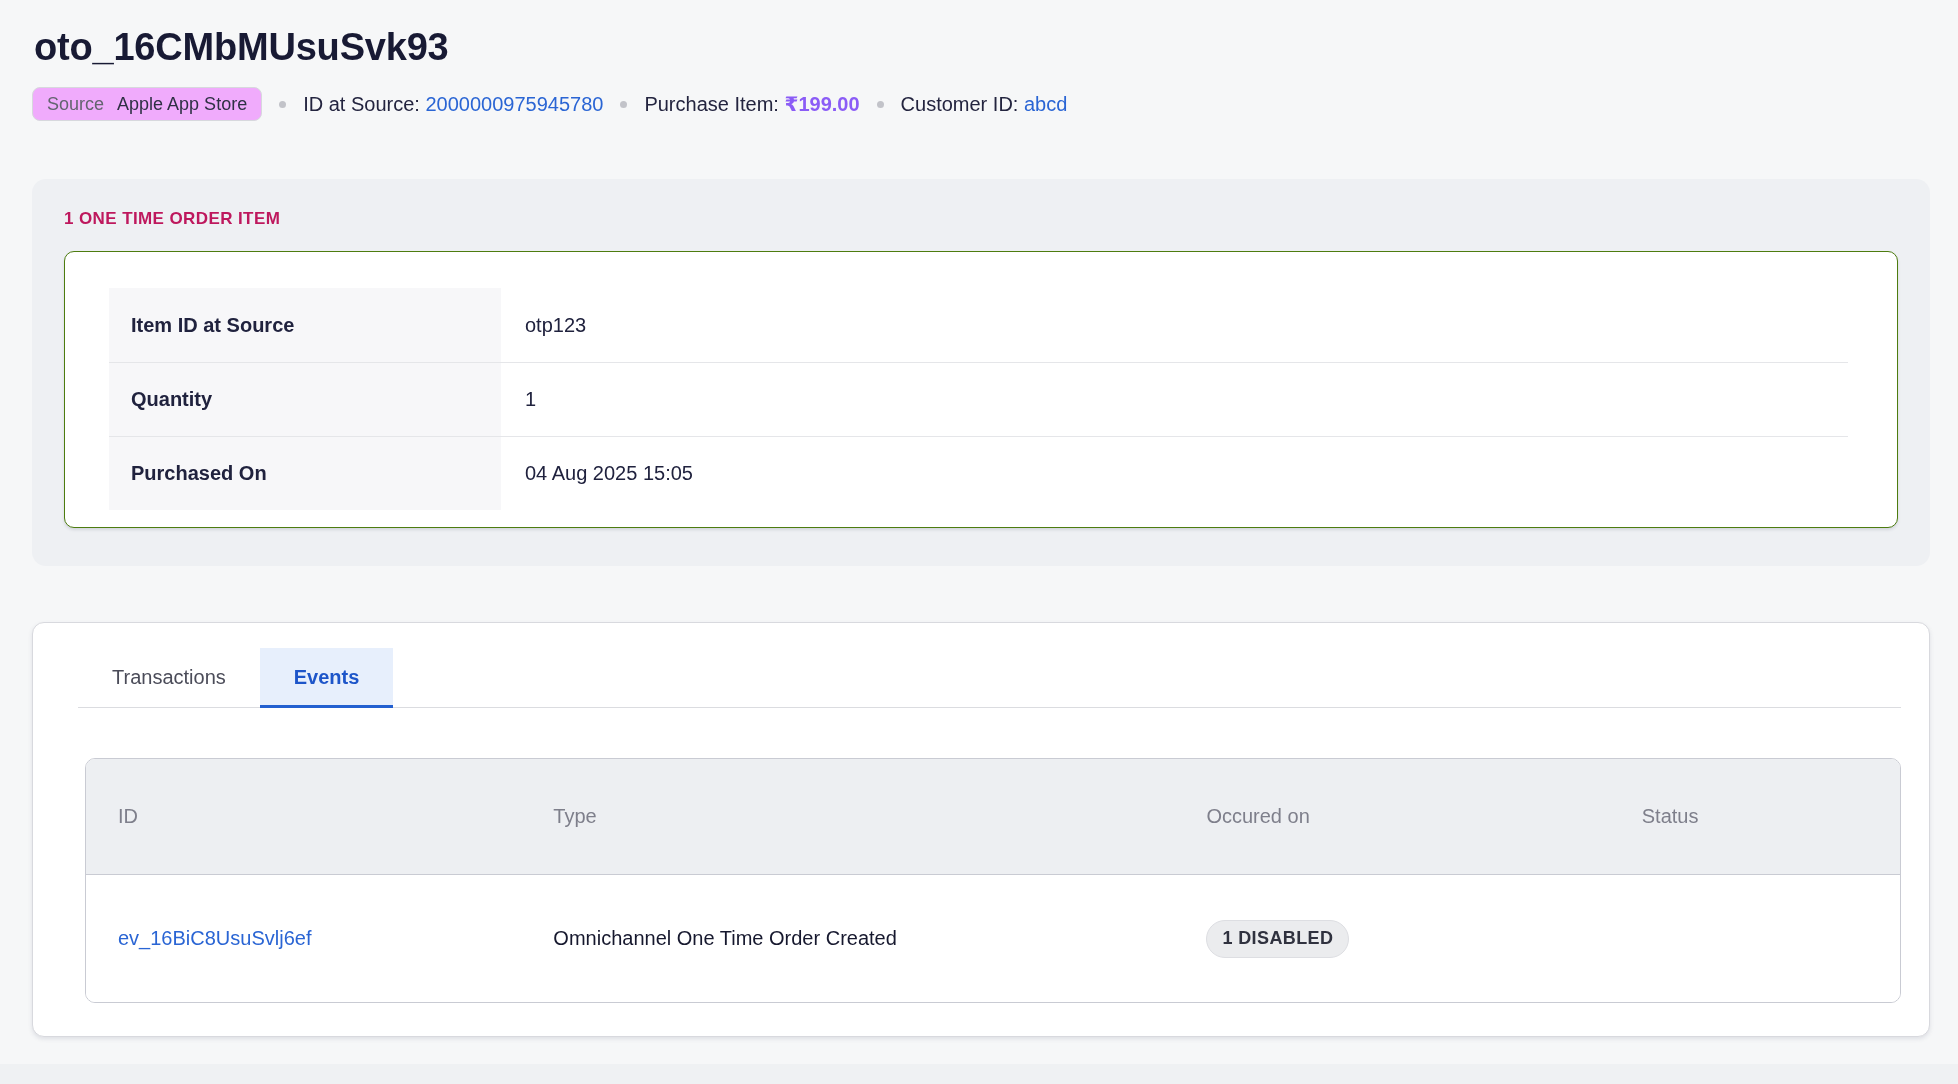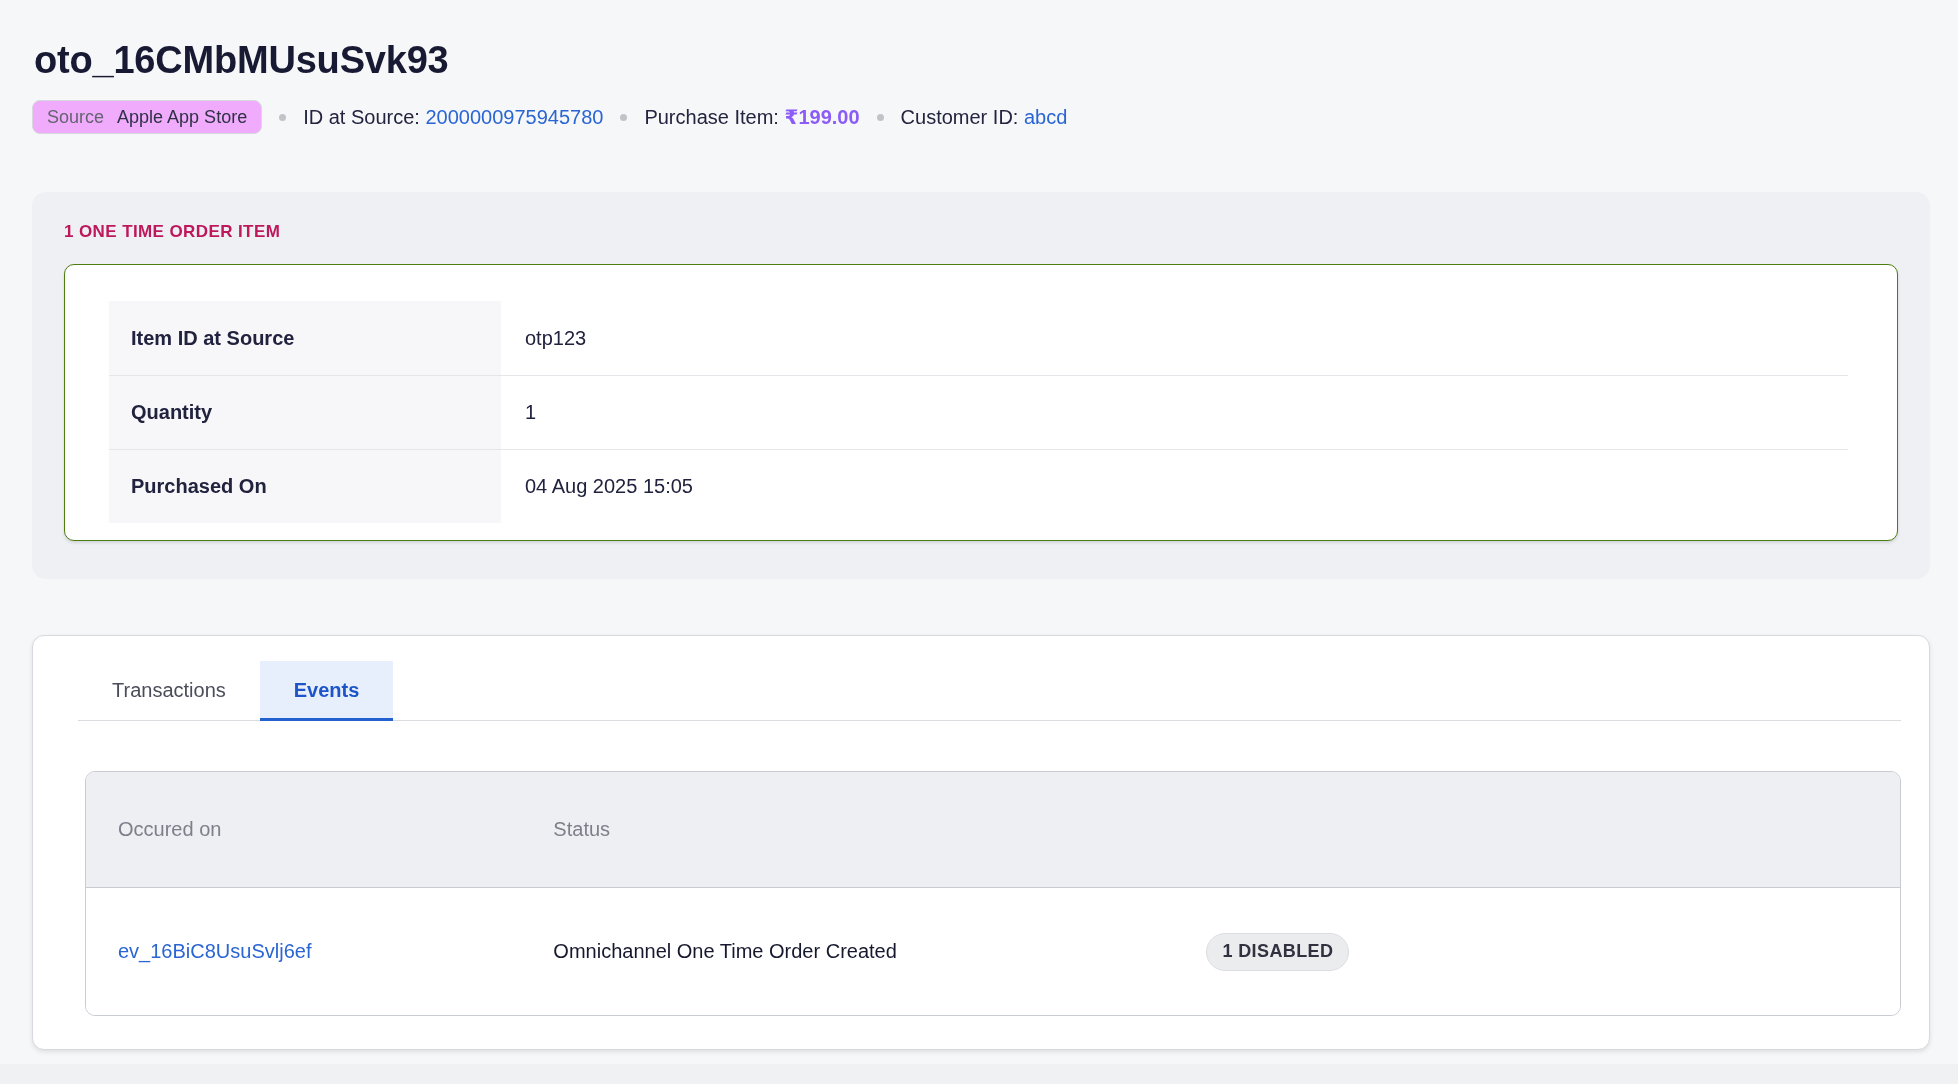--- a/index.html
+++ b/index.html
@@ -5,21 +5,21 @@
   * { box-sizing: border-box; }
   html, body { margin: 0; padding: 0; }
   body {
     width: 1958px; height: 1084px;
     background: #f6f7f8;
     font-family: "Liberation Sans", "DejaVu Sans", sans-serif;
     color: #20223e;
     position: relative;
     overflow: hidden;
   }
-  .page { padding: 30px 28px 0 32px; }
+  .page { padding: 17px 28px 0 32px; }
 
   .title {
     font-size: 38px; font-weight: 700; color: #181a34;
     margin: 8px 0 0 2px; letter-spacing: -0.2px; line-height: 44px;
   }
 
   .meta-row {
     display: flex; align-items: center;
     margin-top: 18px; font-size: 20px; color: #23243f;
   }
@@ -166,20 +166,22 @@
   </div>
 
   <div class="card2">
     <div class="tabs">
       <div class="tab">Transactions</div>
       <div class="tab active">Events</div>
     </div>
 
     <div class="events-table">
       <div class="etable-header">
+        <div class="ecell">ID</div>
+        <div class="ecell">Type</div>
         <div class="ecell">Occured on</div>
         <div class="ecell">Status</div>
       </div>
       <div class="etable-row">
         <div class="ecell">
           <a class="link">ev_16BiC8UsuSvlj6ef</a>
         </div>
         <div class="ecell etype">Omnichannel One Time Order Created</div>
         <div class="ecell">
           <span class="status-badge">1 DISABLED</span>

